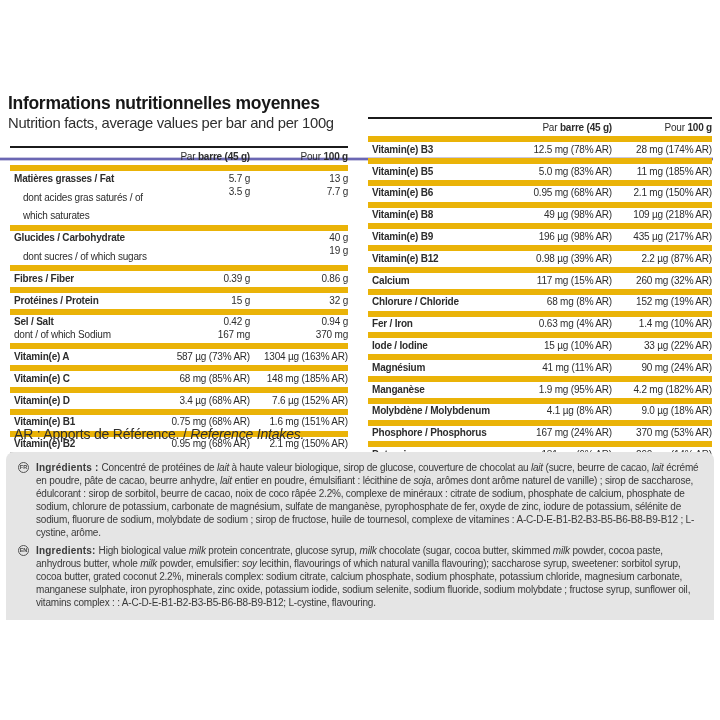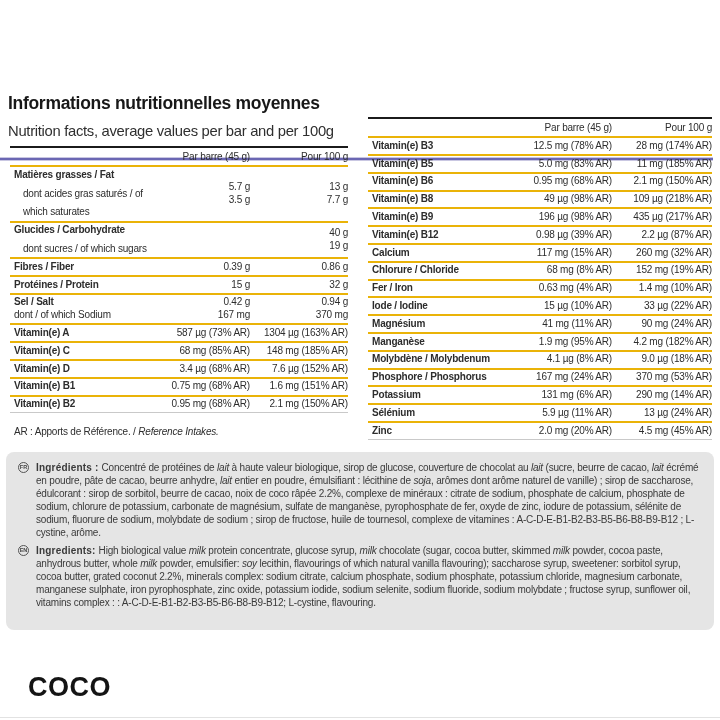--- a/index.html
+++ b/index.html
@@ -1,56 +1,56 @@
 <!DOCTYPE html>
 <html><head>
 <meta charset="utf-8">
 <style>
   html,body{margin:0;padding:0;}
   body{
     width:720px;height:720px;background:#ffffff;
     font-family:"Liberation Sans", sans-serif;color:#2d2d2d;
     -webkit-font-smoothing:antialiased;
   }
-  .sheet{position:relative;width:720px;height:720px;overflow:hidden;background:#fff;}
+  .sheet{position:relative;width:720px;height:620px;overflow:hidden;background:#fff;}
 
   
   .annotation-line{
     position:absolute;left:0;top:158px;width:713px;height:2px;
     background:#6b67b3;
     box-shadow:0 -1px 0 #c9c7e2, 0 1px 0 #c9c7e2;
   }
 
   .hdr{position:absolute;left:8px;top:94px;}
   .hdr .title{font-size:17.5px;font-weight:700;letter-spacing:-0.3px;color:#181818;line-height:1.1;}
-  .hdr .subtitle{font-size:14.8px;font-weight:400;color:#2f2f2f;margin-top:10px;letter-spacing:-0.3px;}
+  .hdr .subtitle{font-size:14.8px;font-weight:400;color:#2f2f2f;margin-top:2px;letter-spacing:-0.3px;}
 
   
   .ntable{
     position:absolute;border-top:2.5px solid #1b1b1b;border-bottom:1px solid #c9c9c9;
     font-size:10px;letter-spacing:-0.2px;line-height:1.28;color:#2d2d2d;
   }
   .ntable-left{left:10px;top:146px;width:338px;}
   .ntable-right{left:368px;top:117px;width:344px;}
   .trow{display:flex;padding:1.5px 0;}
   .thead{padding:2.5px 0 2px;}
-  .ntable .trow + .trow{border-top:2px solid #eab308;align-items:center;}
+  .ntable .trow + .trow{border-top:6px solid #eab308;}
   .tcell{box-sizing:border-box;}
   .c0{flex:1;padding-left:4px;}
   .c1,.c2{text-align:right;white-space:nowrap;}
   .ntable-left  .c1{width:100px;} .ntable-left  .c2{width:98px;}
   .ntable-right .c1{width:120px;} .ntable-right .c2{width:100px;}
   .lmain{font-weight:700;white-space:nowrap;}
   .lsub{font-weight:400;white-space:nowrap;}
   .ind{padding-left:9px;margin-top:6px;}
   .vline{font-weight:400;}
   .thead .tcell{font-weight:400;}
-  .thead b{font-weight:400;margin-top:31px;}
-
-  .footnote{position:absolute;left:14px;top:426px;font-size:10px;letter-spacing:-0.2px;color:#2d2d2d;}
+  .thead b{font-weight:700;margin-top:31px;}
+
+  .footnote{position:absolute;left:14px;top:426px;font-size:14px;letter-spacing:-0.2px;color:#2d2d2d;}
   .footnote .ital{font-style:italic;}
 
   
   .ingredients{
     position:absolute;left:6px;top:452px;width:708px;box-sizing:border-box;
     background:#e5e5e5;border-radius:8px;padding:9px 12px 9px 12px;
     font-size:10px;line-height:1.3;letter-spacing:-0.2px;color:#3a3a3a;
   }
   .ing-par{position:relative;margin:0 0 5px 0;padding-left:18px;text-align:left;}
   .ing-par:last-child{margin-bottom:12px;}

